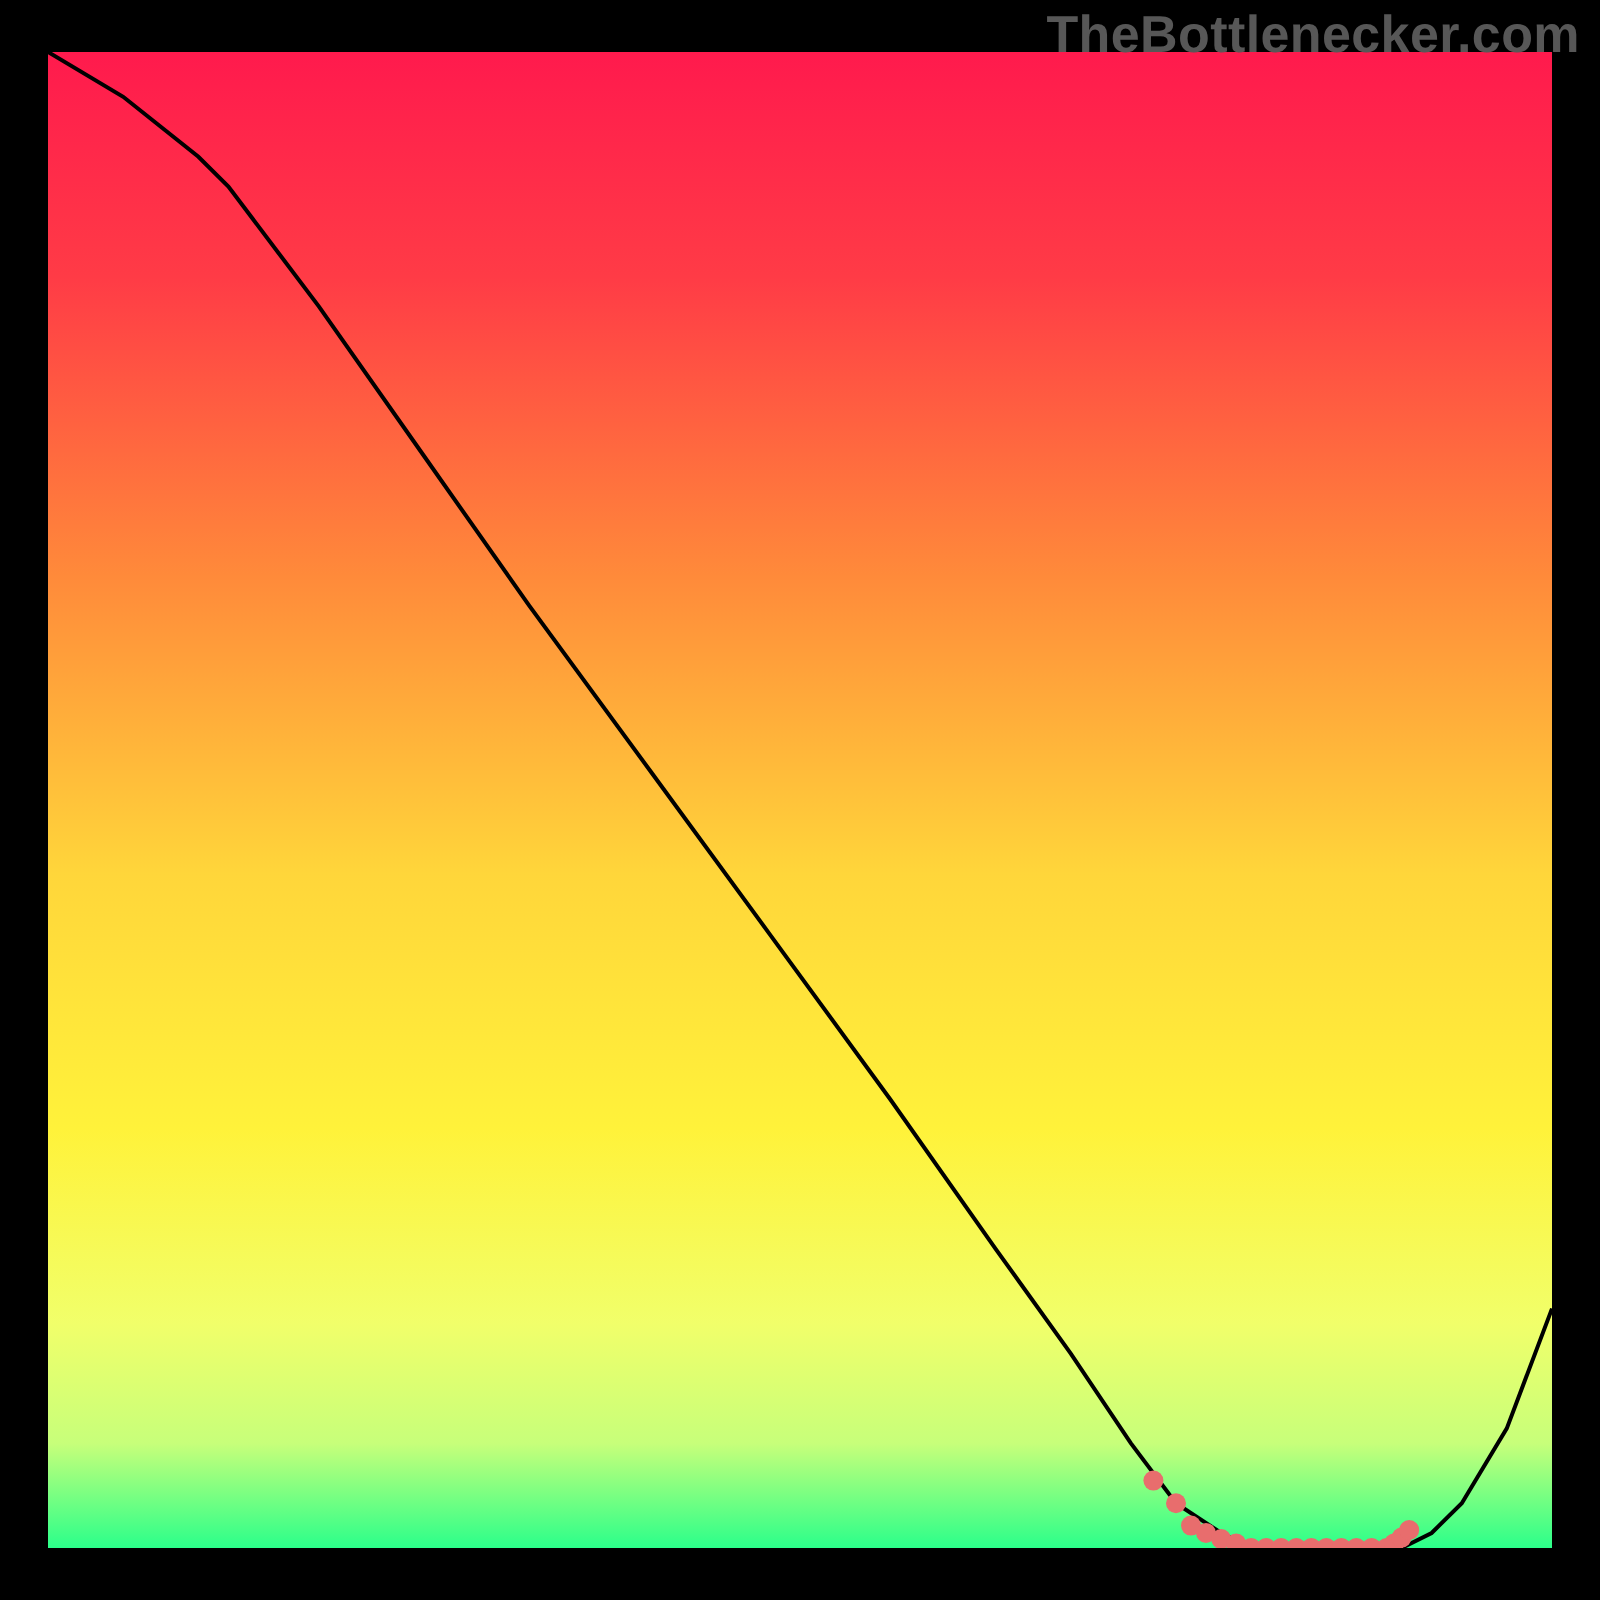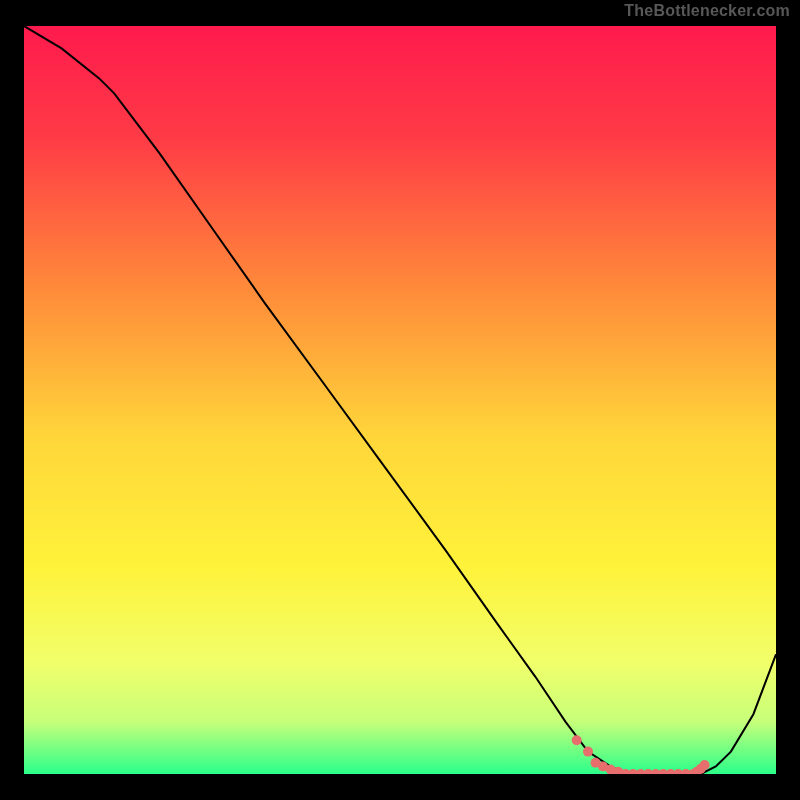--- a/index.html
+++ b/index.html
@@ -15,21 +15,21 @@
     position: absolute;
     left: 0;
     top: 0;
     width: 800px;
     height: 800px;
   }
   .watermark {
     position: absolute;
     top: 2px;
     right: 10px;
-    font-size: 16px;
+    font-size: 26px;
     font-weight: 600;
     color: #575757;
     letter-spacing: 0.2px;
   }
 </style>
 </head>
 <body>
 
 <svg class="frame" viewBox="0 0 800 800">
   <defs>

